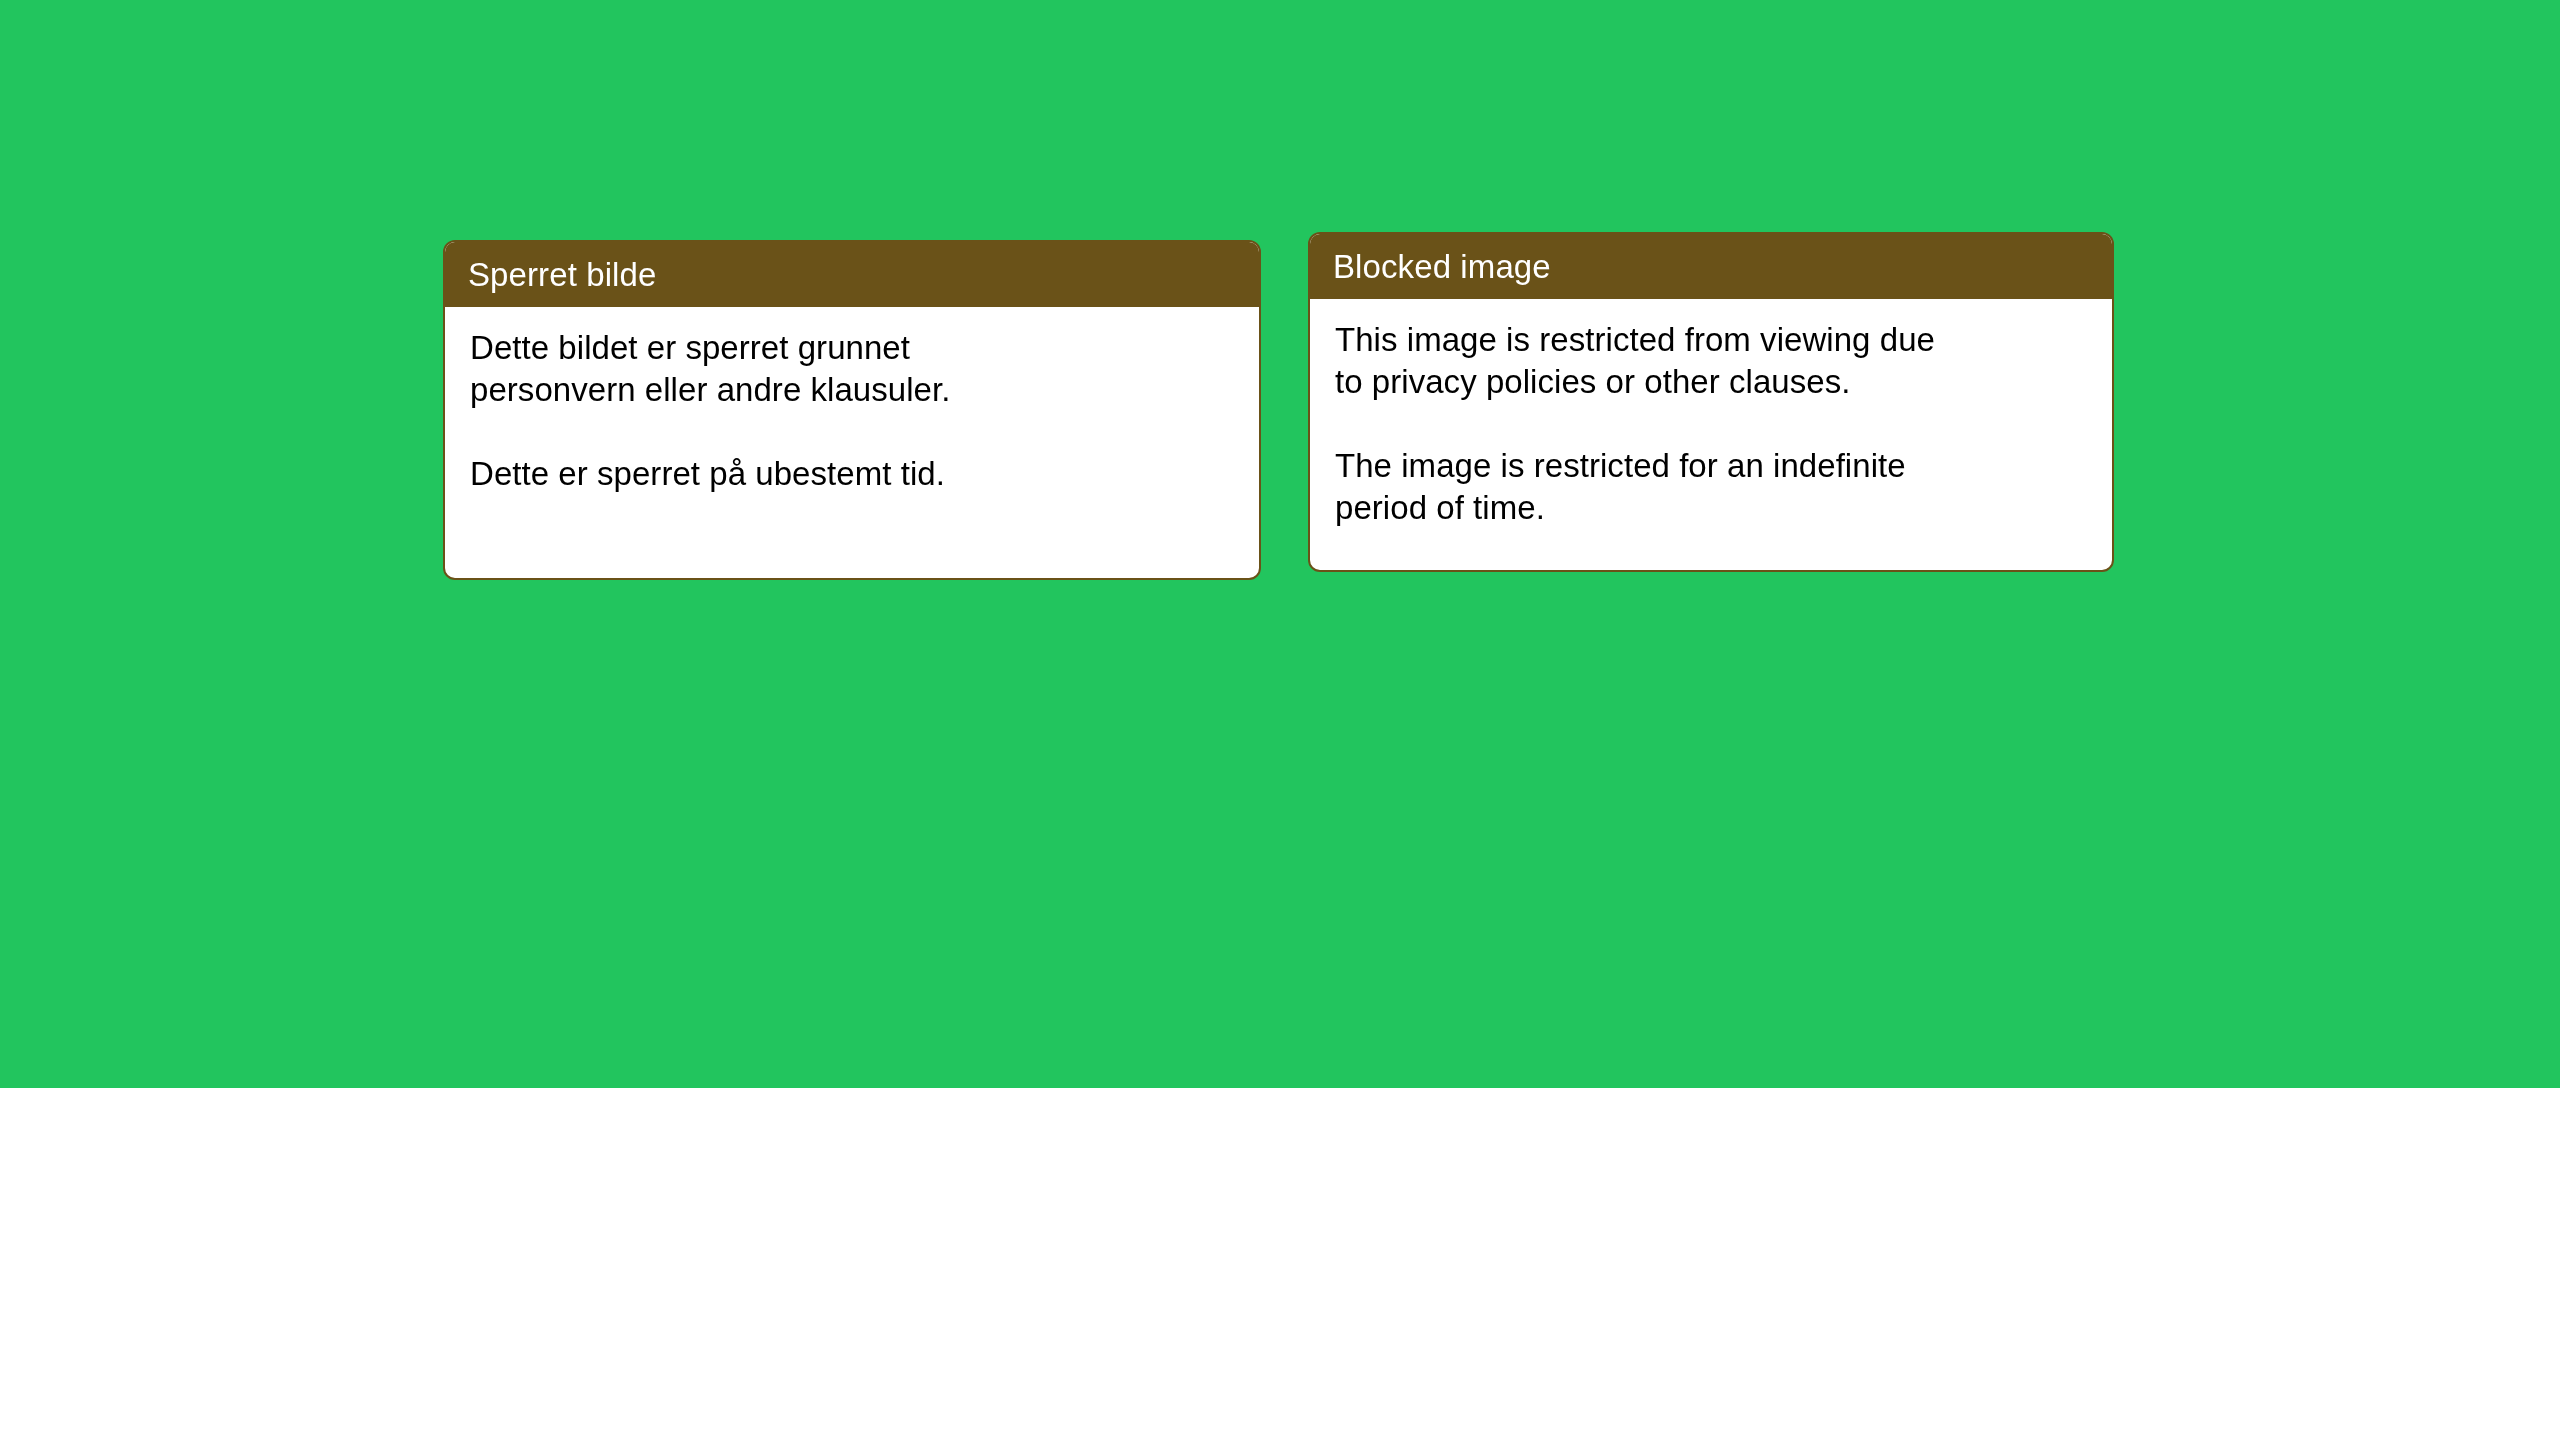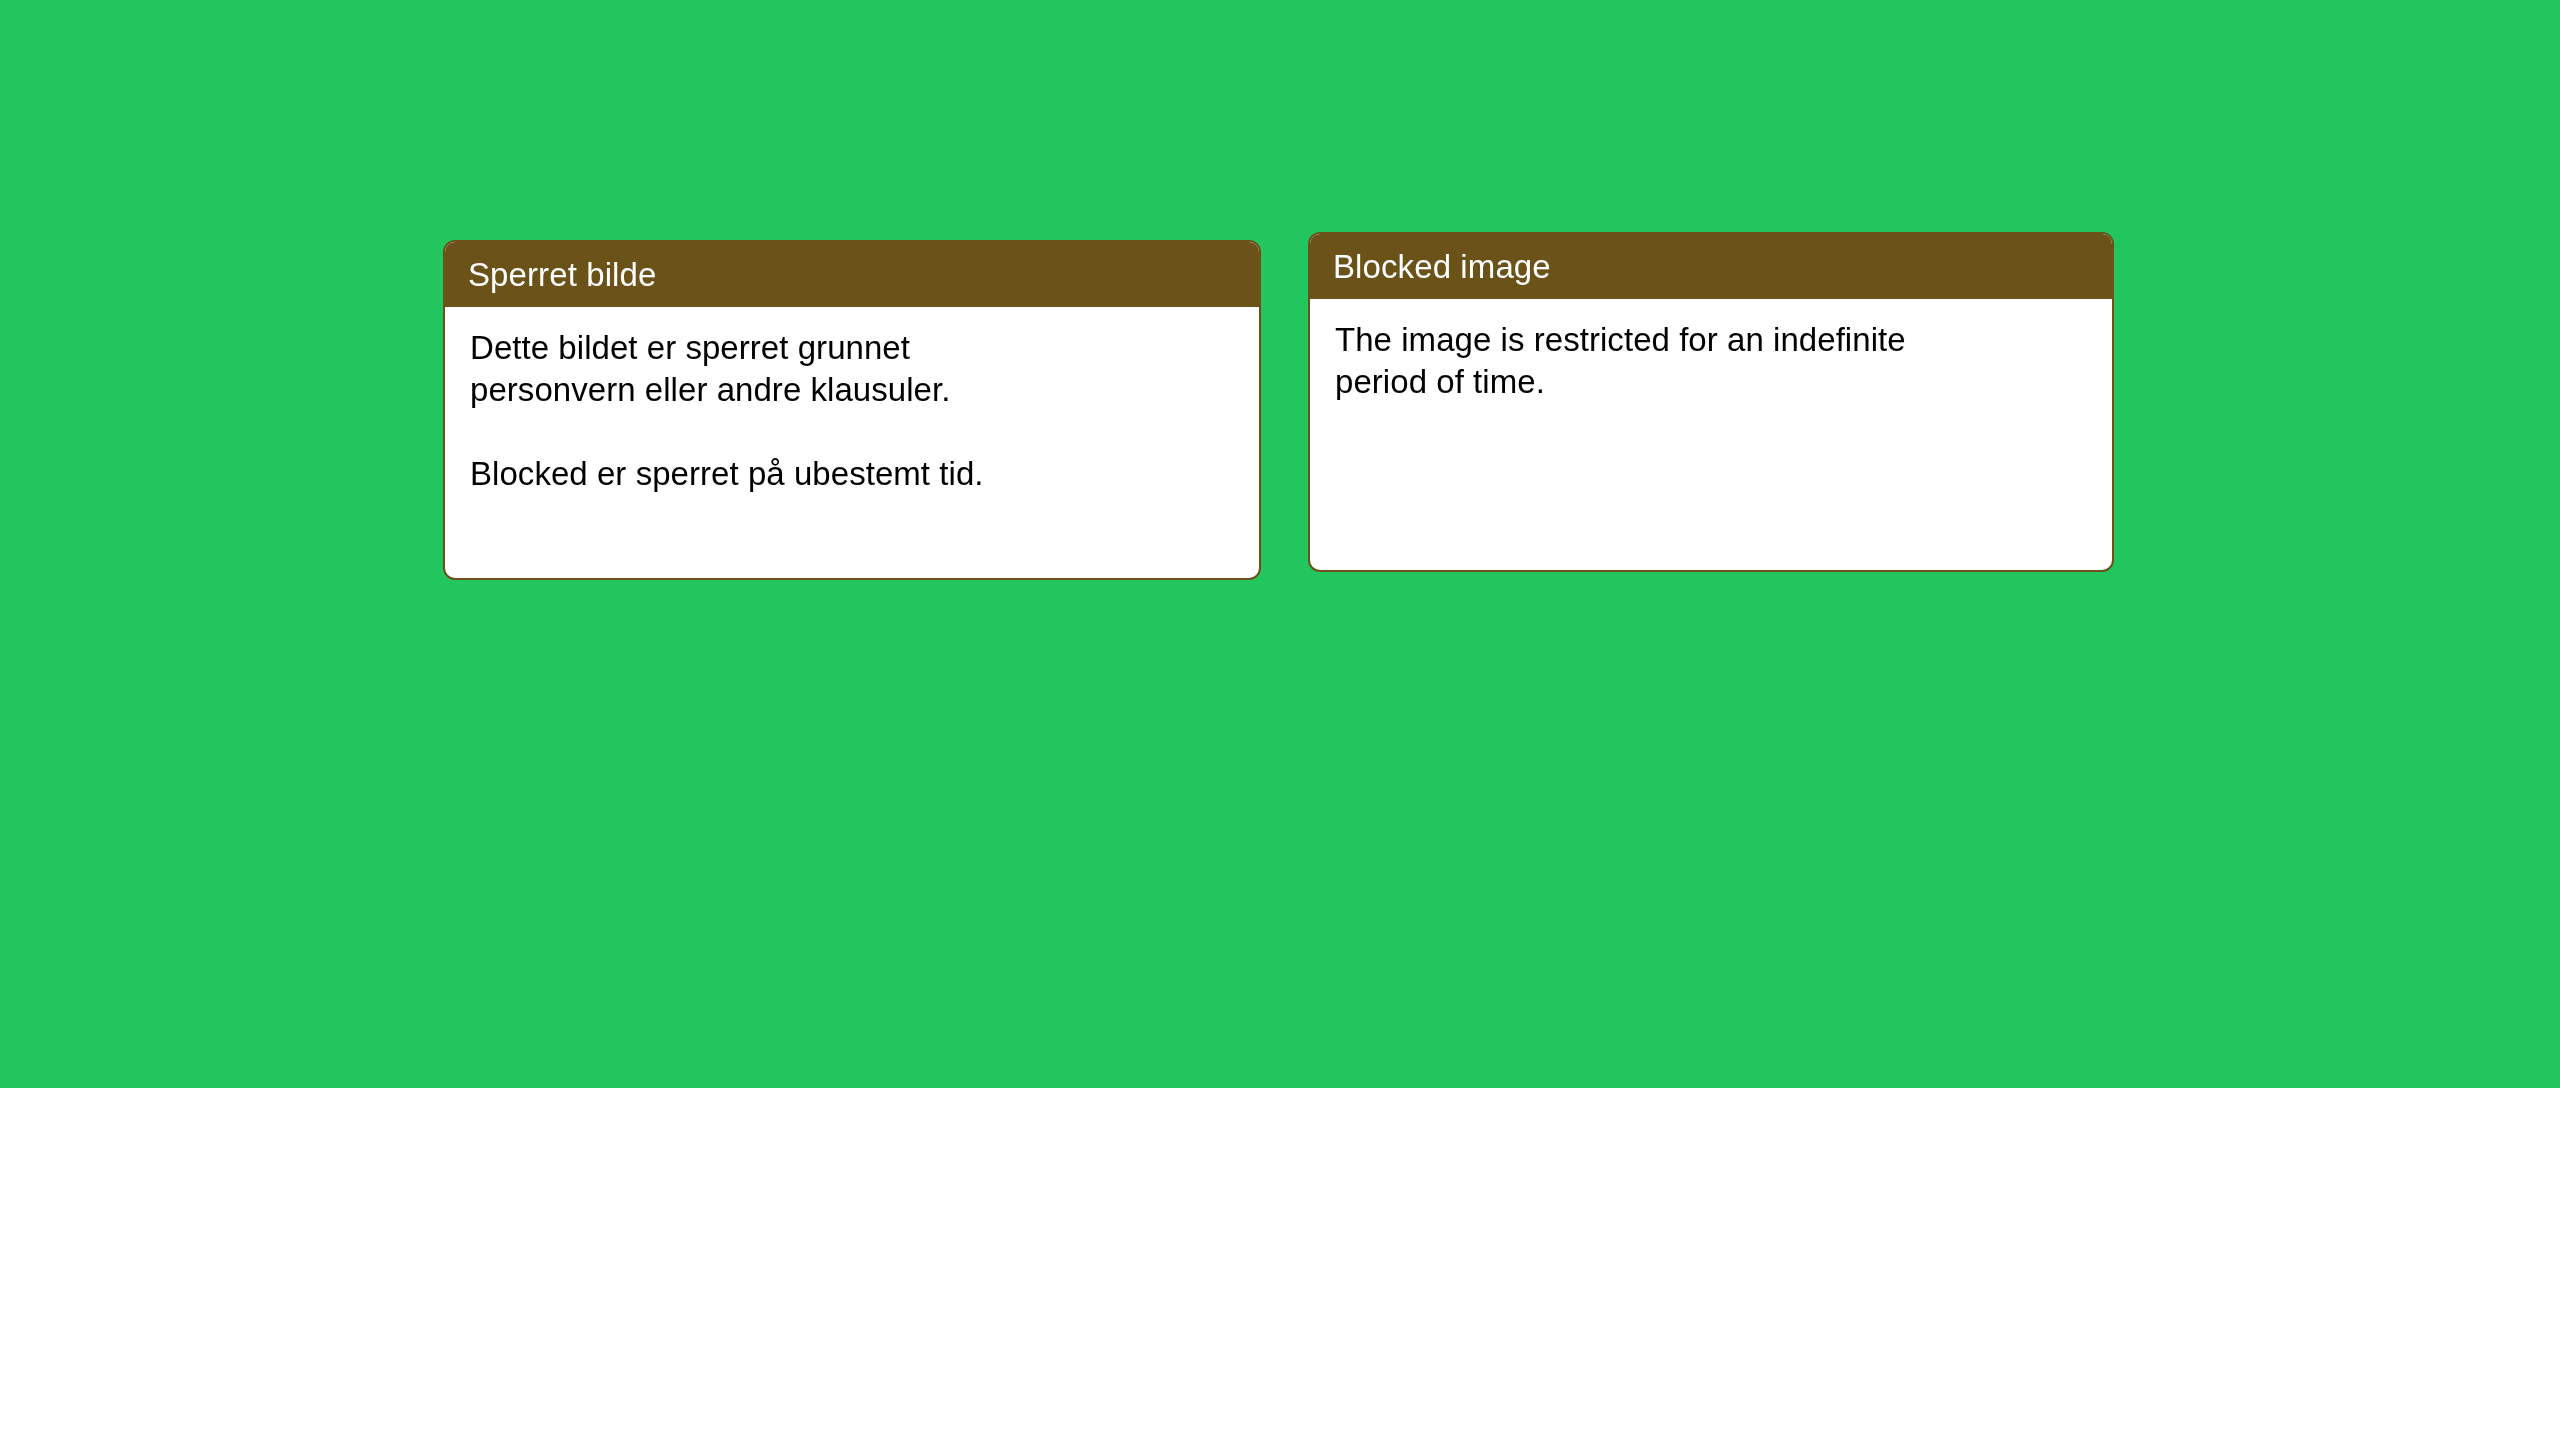--- a/index.html
+++ b/index.html
@@ -95,26 +95,27 @@
 <body>
 
 <div id="stage">
 
   <section class="notice-card card-left">
     <div class="card-header">
       <h2 class="card-title">Sperret bilde</h2>
     </div>
     <div class="card-body">
       <p class="card-paragraph">Dette bildet er sperret grunnet personvern eller andre klausuler.</p>
-      <p class="card-paragraph">Blocked er sperret på ubestemt tid.</p>
+      <p class="card-paragraph">Dette er sperret på ubestemt tid.</p>
     </div>
   </section>
 
   <section class="notice-card card-right">
     <div class="card-header">
       <h2 class="card-title">Blocked image</h2>
     </div>
     <div class="card-body">
+      <p class="card-paragraph">This image is restricted from viewing due to privacy policies or other clauses.</p>
       <p class="card-paragraph">The image is restricted for an indefinite period of time.</p>
     </div>
   </section>
 
 </div>
 
 </body></html>

